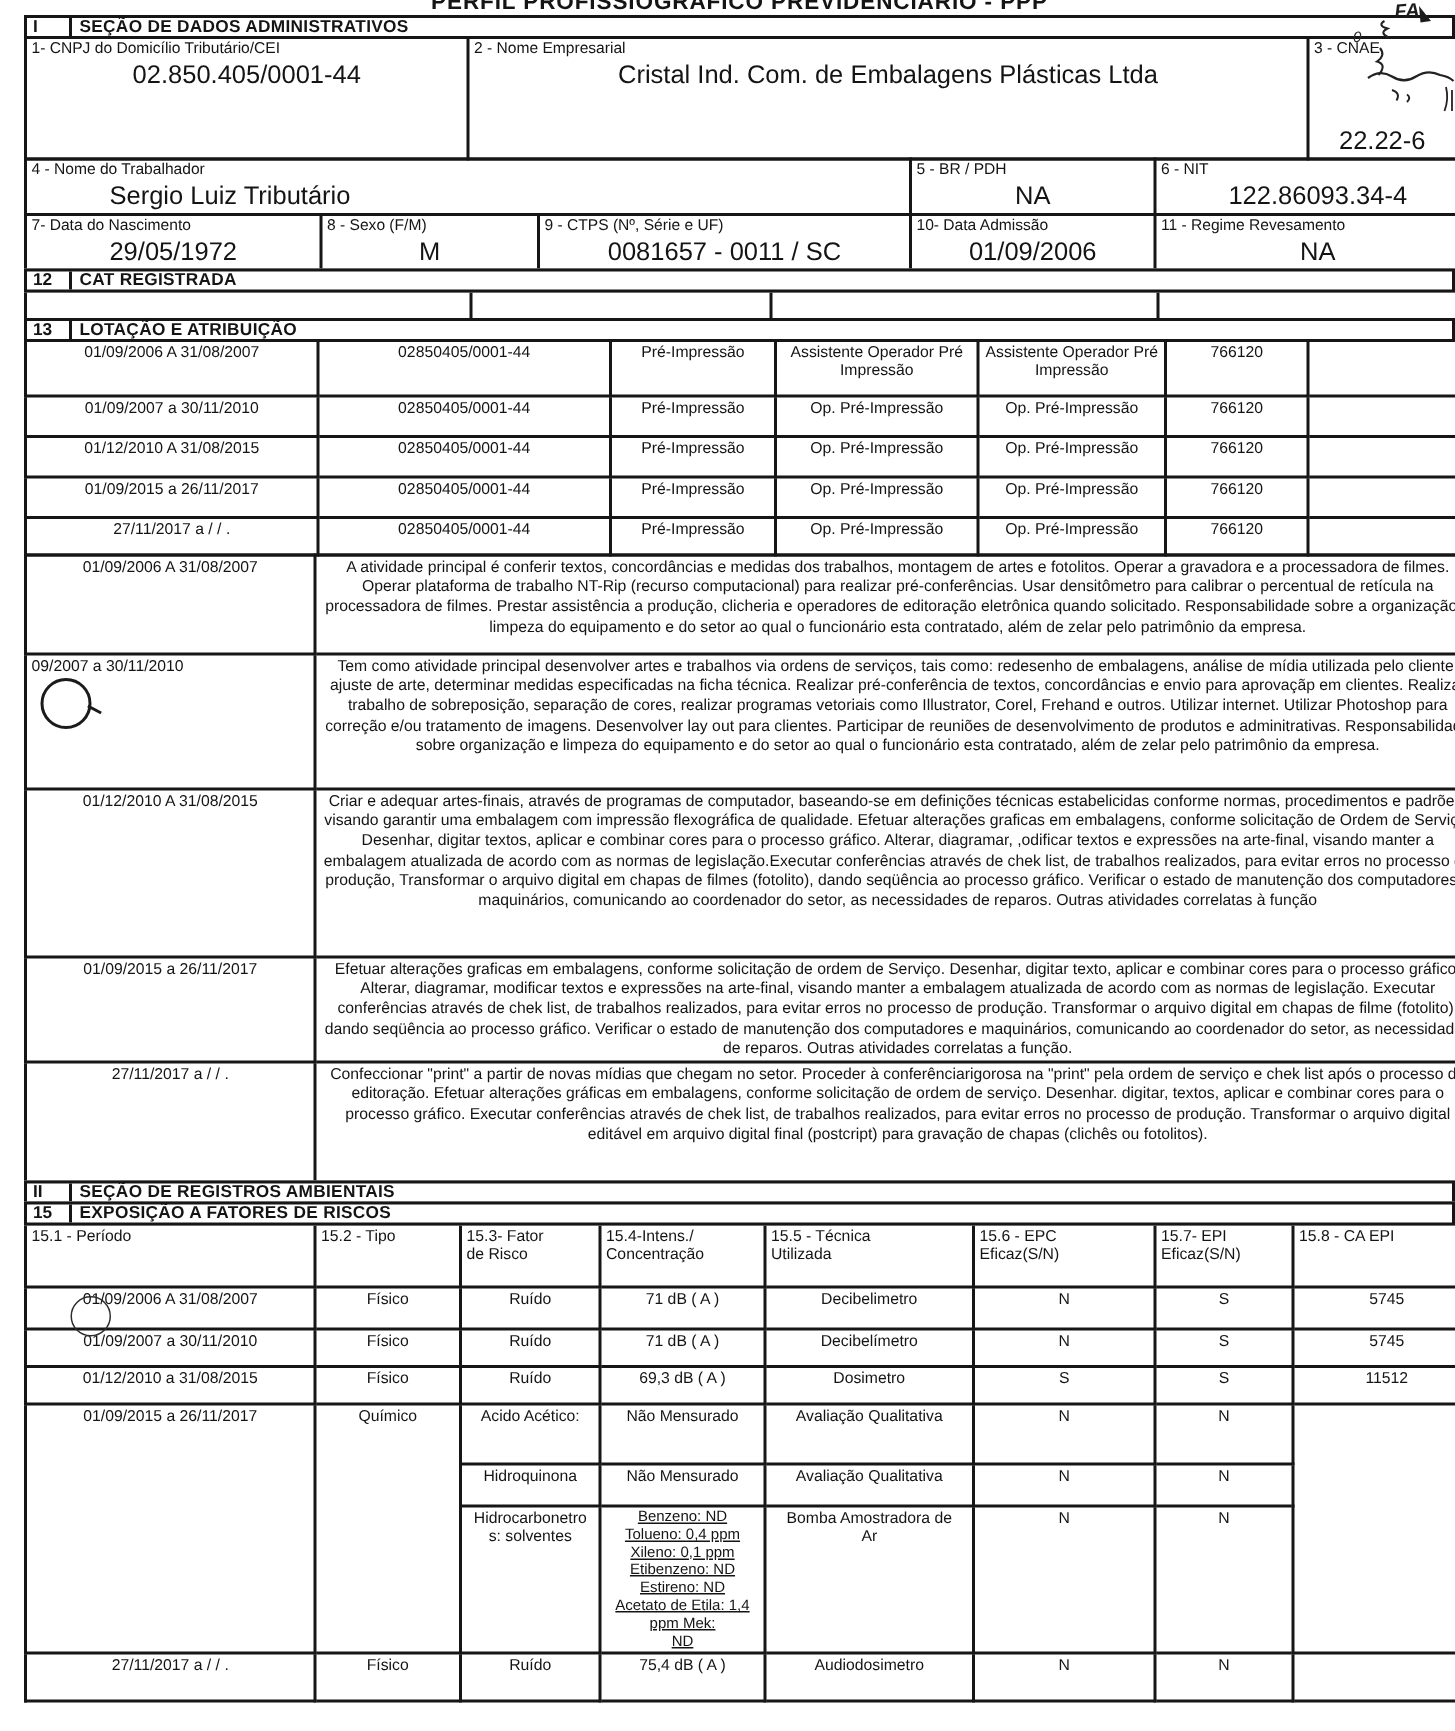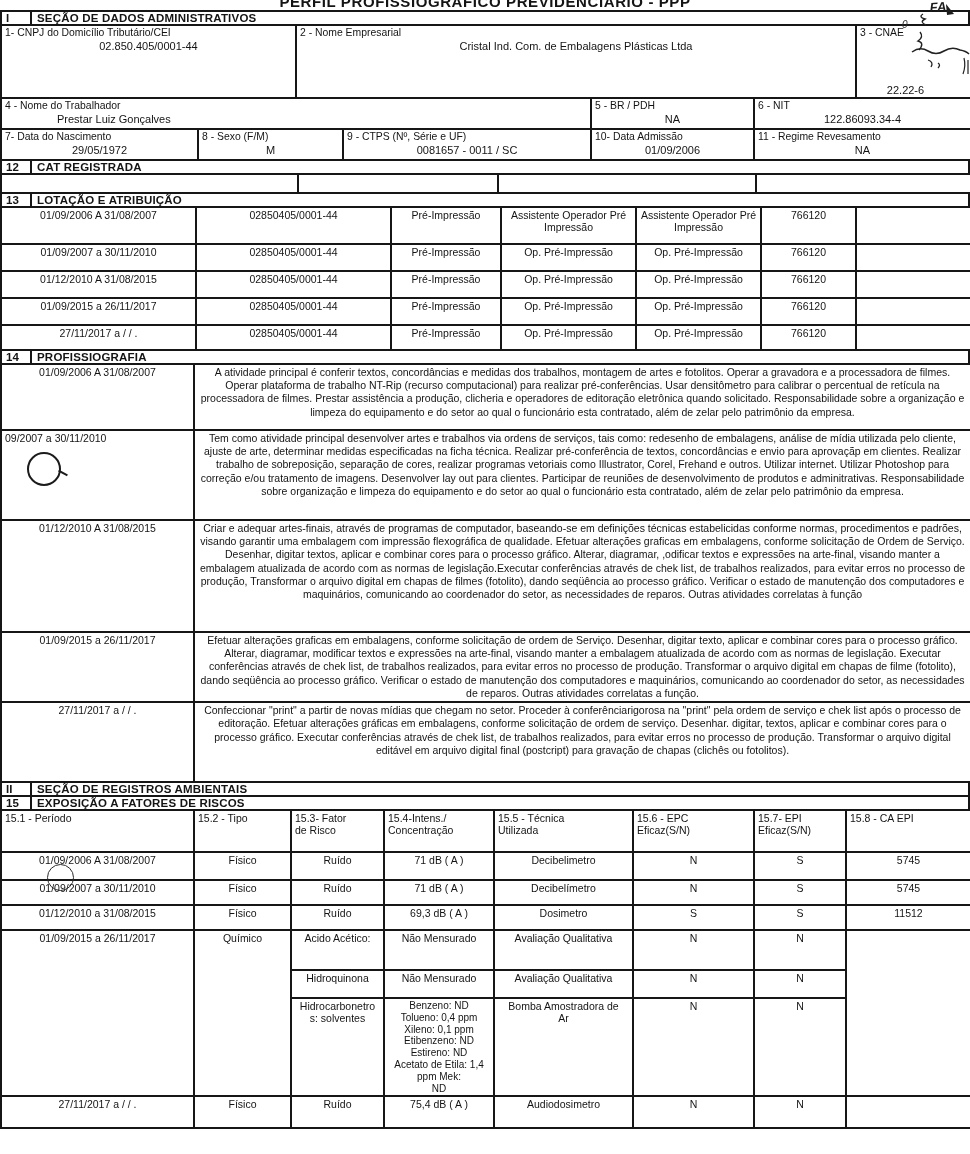--- a/index.html
+++ b/index.html
@@ -1,38 +1,39 @@
 <!DOCTYPE html>
 <html lang="pt"><head>
 <meta charset="utf-8">
 <style>
   * { margin:0; padding:0; box-sizing:border-box; }
   html,body { background:#ffffff; }
   .page {
     position:relative; width:970px; height:1154px; margin:0 auto;
     background:#fff; color:#141414; overflow:hidden;
     font-family:"Liberation Sans", sans-serif;
+    padding-left:16px;
   }
   
   .title-clip { height:12px; overflow:hidden; position:relative; }
   .doc-title { position:absolute; top:-7px; left:0; width:100%;
     text-align:center; font-weight:bold; font-size:15px; letter-spacing:.6px; }
   
   .sec-row { display:flex; align-items:center; border:2px solid #161616;
     font-weight:bold; font-size:11.5px; height:16px; background:#fff; position:relative; z-index:2; margin-top:-2px; }
   .sec-row:first-of-type { margin-top:0; }
   .sec-num { width:30px; align-self:stretch; display:flex; align-items:center;
     padding-left:4px; border-right:2px solid #161616; }
   .sec-title { padding-left:5px; letter-spacing:.2px; }
   
   table.ft { width:970px; border-collapse:collapse; table-layout:fixed; margin-top:-2px; position:relative; z-index:1; }
   .ft td { border:2px solid #161616; font-size:10.5px; padding:1px 3px;
     vertical-align:top; overflow:hidden; }
   .lbl { font-size:10.4px; text-align:left; white-space:nowrap; overflow:hidden; }
-  .val { text-align:center; font-size:11px; padding-top:2px; }
+  .val { text-align:center; font-size:17px; padding-top:2px; }
   .val-left { text-align:left; padding-left:52px; }
   .val-right { text-align:center; padding-right:16px;margin-top:44px; }
   .cen { text-align:center; vertical-align:middle; }
   .pre { white-space:pre-line; }
   .hdr-cell { font-size:10.4px; vertical-align:top; }
   .desc { font-size:11px; line-height:1.26; text-align:center; padding:2px 5px; }
   .punched-period { text-align:left; padding-left:62px; vertical-align:middle; }
   
   .punch-full { position:absolute; width:34px; height:34px; border-radius:50%;
     background:#fff; border:2.5px solid #1b1b1b; z-index:5; }
@@ -82,21 +83,21 @@
   <table class="ft">
     <colgroup>
         <col style="width:590px">
         <col style="width:163px">
         <col style="width:217px">
       </colgroup>
     <tbody>
         <tr style="height:31px">
       <td>
         <div class="lbl">4 - Nome do Trabalhador</div>
-        <div class="val val-left">Prestar Luiz Gonçalves</div>
+        <div class="val val-left">Sergio Luiz Tributário</div>
       </td>
       <td>
         <div class="lbl">5 - BR / PDH</div>
         <div class="val">NA</div>
       </td>
       <td>
         <div class="lbl">6 - NIT</div>
         <div class="val">122.86093.34-4</div>
       </td>
     </tr>
@@ -216,24 +217,20 @@
       <td class="cen">02850405/0001-44</td>
       <td class="cen">Pré-Impressão</td>
       <td class="cen">Op. Pré-Impressão</td>
       <td class="cen">Op. Pré-Impressão</td>
       <td class="cen">766120</td>
       <td class="cen"></td>
     </tr>
   </tbody>
     </table>
 
-  <div class="sec-row">
-    <span class="sec-num">14</span>
-    <span class="sec-title">PROFISSIOGRAFIA</span>
-  </div>
 
   <table class="ft">
     <colgroup>
         <col style="width:193px">
         <col style="width:777px">
       </colgroup>
     <tbody>
     <tr style="height:66px">
       <td class="cen">01/09/2006 A 31/08/2007</td>
       <td class="desc">A atividade principal é conferir textos, concordâncias e medidas dos trabalhos, montagem de artes e fotolitos. Operar a gravadora e a processadora de filmes. Operar plataforma de trabalho NT-Rip (recurso computacional) para realizar pré-conferências. Usar densitômetro para calibrar o percentual de retícula na processadora de filmes. Prestar assistência a produção, clicheria e operadores de editoração eletrônica quando solicitado. Responsabilidade sobre a organização e limpeza do equipamento e do setor ao qual o funcionário esta contratado, além de zelar pelo patrimônio da empresa.</td>
@@ -337,21 +334,21 @@
     <tr style="height:28px">
       <td class="cen pre">Hidroquinona</td>
       <td class="cen pre">Não Mensurado</td>
       <td class="cen pre">Avaliação Qualitativa</td>
       <td class="cen">N</td>
       <td class="cen">N</td>
     </tr>
     <tr style="height:96px">
       <td class="cen pre">Hidrocarbonetro
 s: solventes</td>
-      <td class="cen pre" style="font-size:10px; line-height:1.18;">Benzeno: ND
+      <td class="cen pre" style="font-size:10px; line-height:1.18;text-decoration:underline;">Benzeno: ND
 Tolueno: 0,4 ppm
 Xileno: 0,1 ppm
 Etibenzeno: ND
 Estireno: ND
 Acetato de Etila: 1,4
 ppm          Mek:
 ND</td>
       <td class="cen pre">Bomba  Amostradora de
 Ar</td>
       <td class="cen">N</td>

